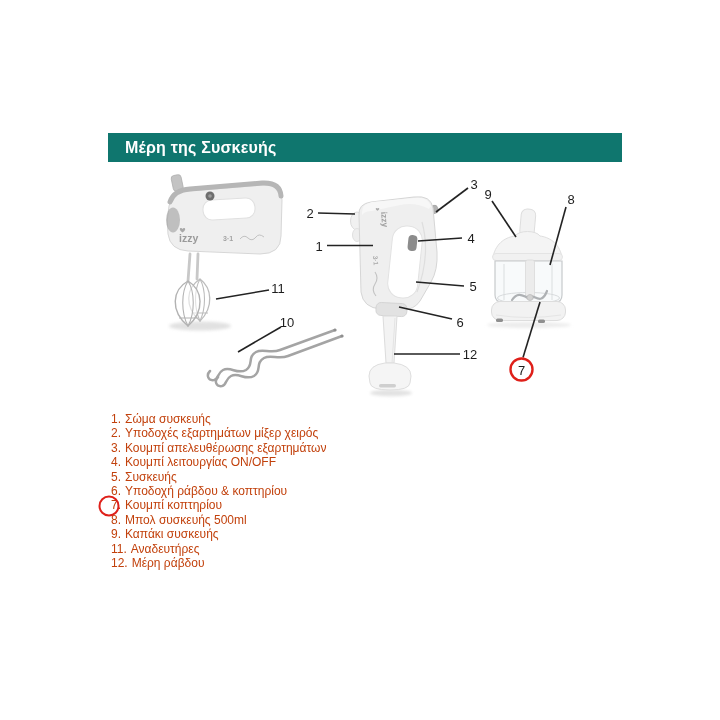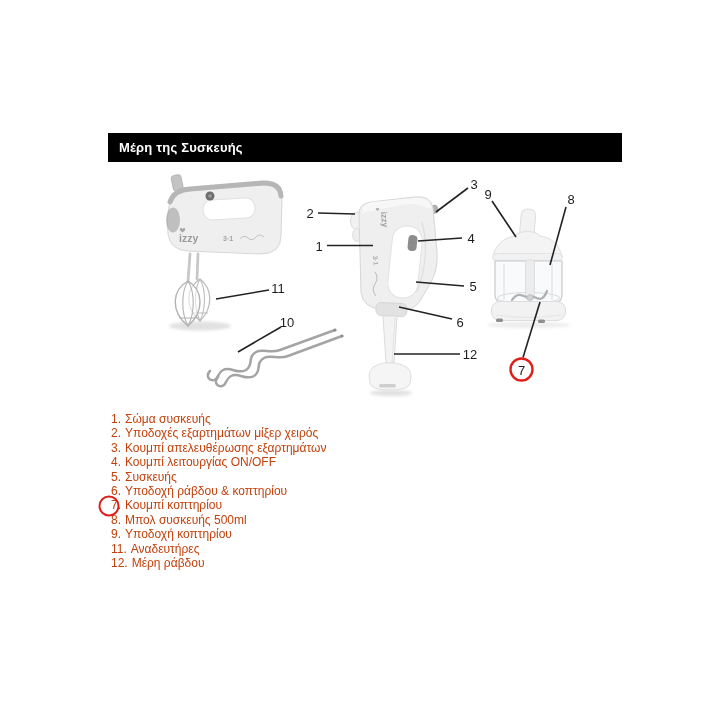--- a/index.html
+++ b/index.html
@@ -2,23 +2,23 @@
 <html><head>
 <meta charset="utf-8">
 <style>
   html,body{margin:0;padding:0;}
   body{
     width:720px;height:720px;position:relative;background:#ffffff;
     font-family:"Liberation Sans",sans-serif;overflow:hidden;
   }
   .header-bar{
     position:absolute;left:108px;top:133px;width:514px;height:29px;
-    background:#000000;color:#ffffff;display:flex;align-items:center;
-    box-sizing:border-box;padding-left:11px;
-    font-size:13px;font-weight:bold;letter-spacing:.2px;
+    background:#0f766e;color:#ffffff;display:flex;align-items:center;
+    box-sizing:border-box;padding-left:17px;
+    font-size:16px;font-weight:bold;letter-spacing:.2px;
   }
   .diagram{position:absolute;left:100px;top:160px;width:520px;height:248px;}
   .diagram svg{display:block;}
   .callout-num{font-size:13px;fill:#1d1d1d;font-family:"Liberation Sans",sans-serif;}
   .parts-list{position:absolute;left:111px;top:412px;font-size:12px;color:#c2410c;}
   .parts-list .item{height:14.4px;line-height:14.4px;white-space:nowrap;position:relative;}
   .parts-list .num{margin-right:4px;}
   .ring{position:absolute;left:-14px;top:-4.4px;pointer-events:none;}
 </style>
 </head>
@@ -144,16 +144,16 @@
   <div class="item"><span class="num">4.</span><span>Κουμπί λειτουργίας ON/OFF</span></div>
   <div class="item"><span class="num">5.</span><span>Συσκευής</span></div>
   <div class="item"><span class="num">6.</span><span>Υποδοχή ράβδου &amp; κοπτηρίου</span></div>
   <div class="item">
     <svg class="ring" width="24" height="24">
         <circle cx="12" cy="12" r="9.5" fill="none" stroke-width="2" stroke="#df201a"></circle>
       </svg>
     <span class="num">7.</span><span>Κουμπί κοπτηρίου</span>
   </div>
   <div class="item"><span class="num">8.</span><span>Μπολ συσκευής 500ml</span></div>
-  <div class="item"><span class="num">9.</span><span>Υποδοχή κοπτηρίου</span></div>
+  <div class="item"><span class="num">9.</span><span>Καπάκι συσκευής</span></div>
   <div class="item"><span class="num">11.</span><span>Αναδευτήρες</span></div>
   <div class="item"><span class="num">12.</span><span>Μέρη ράβδου</span></div>
 </div>
 
 </body></html>

